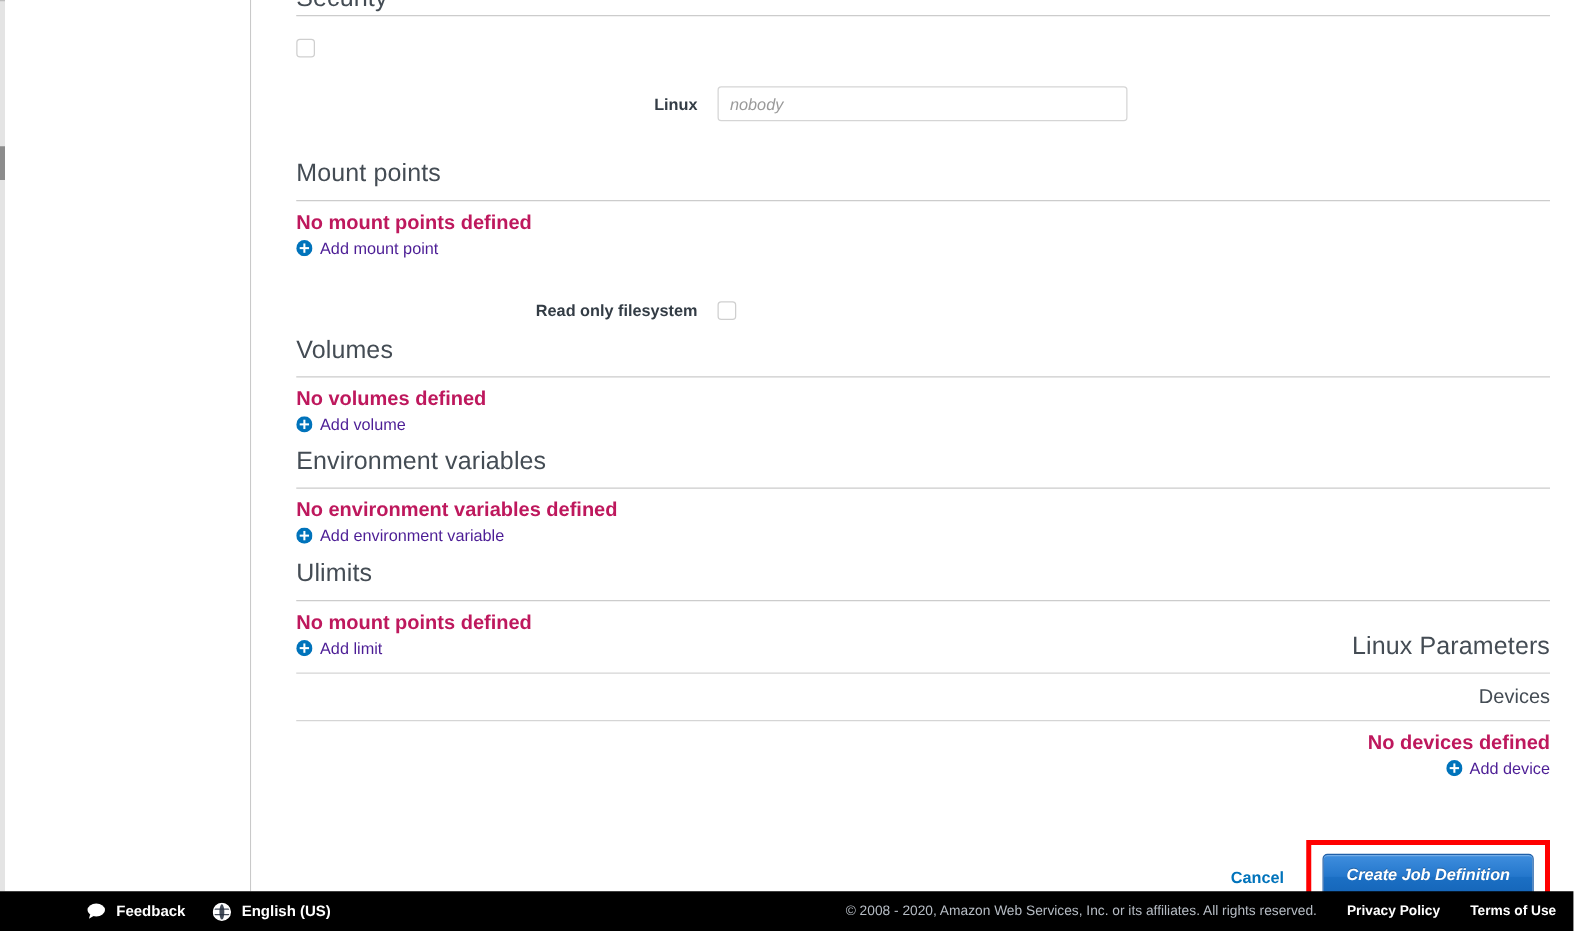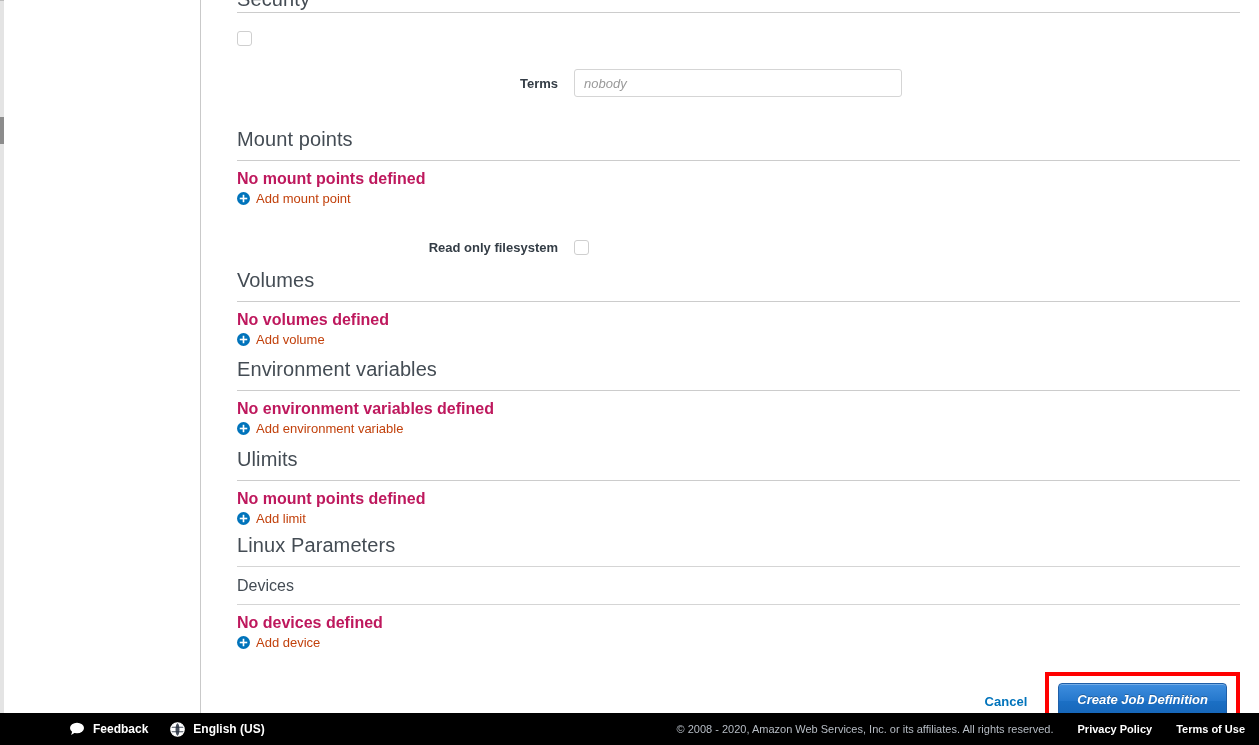--- a/index.html
+++ b/index.html
@@ -101,21 +101,21 @@
     font-weight: bold;
     color: #be185d;
     line-height: 15px;
     margin: 0;
   }
   .add-link {
     display: inline-flex;
     align-items: center;
     gap: 6px;
     font-size: 13px;
-    color: #c2410c;
+    color: #4c1d95;
     text-decoration: none;
     line-height: 17px;
     cursor: pointer;
   }
   .plus-icon {
     width: 13px;
     height: 13px;
     flex: 0 0 13px;
     display: block;
   }
@@ -275,21 +275,21 @@
 
     <h2 class="h-section clipped">Security</h2>
     <div class="inner" style="top:12px;">
       <div class="rule"></div>
 
       <div class="form-row" style="margin-top:18px;">
         <span class="chk"></span>
       </div>
 
       <div class="form-row" style="margin-top:23px;">
-        <div class="form-label">Terms</div>
+        <div class="form-label">Linux</div>
         <input class="text-input" type="text" placeholder="nobody" style="">
       </div>
     </div>
 
     <div class="inner" style="top:127px;">
       <h2 class="h-section">Mount points</h2>
       <div class="rule" style="margin-top:9px;"></div>
       <p class="empty-note" style="margin-top:10px;">No mount points defined</p>
       <a class="add-link" style="margin-top:4px;">
         <svg class="plus-icon" viewBox="0 0 16 16">
@@ -341,21 +341,21 @@
       <a class="add-link" style="margin-top:4px;">
         <svg class="plus-icon" viewBox="0 0 16 16">
           <circle cx="8" cy="8" r="8" fill="#0073bb"></circle>
           <rect x="7" y="3.4" width="2" height="9.2" fill="#ffffff"></rect>
           <rect x="3.4" y="7" width="9.2" height="2" fill="#ffffff"></rect>
         </svg>
         <span>Add limit</span>
       </a>
     </div>
 
-    <div class="inner" style="top:533px;">
+    <div class="inner" style="top:505px;text-align:right;">
       <h2 class="h-section">Linux Parameters</h2>
       <div class="rule thin" style="margin-top:9px;"></div>
       <h3 class="h-sub" style="margin-top:9px;">Devices</h3>
       <div class="rule thin" style="margin-top:8px;"></div>
       <p class="empty-note" style="margin-top:10px;">No devices defined</p>
       <a class="add-link" style="margin-top:4px;">
         <svg class="plus-icon" viewBox="0 0 16 16">
           <circle cx="8" cy="8" r="8" fill="#0073bb"></circle>
           <rect x="7" y="3.4" width="2" height="9.2" fill="#ffffff"></rect>
           <rect x="3.4" y="7" width="9.2" height="2" fill="#ffffff"></rect>

